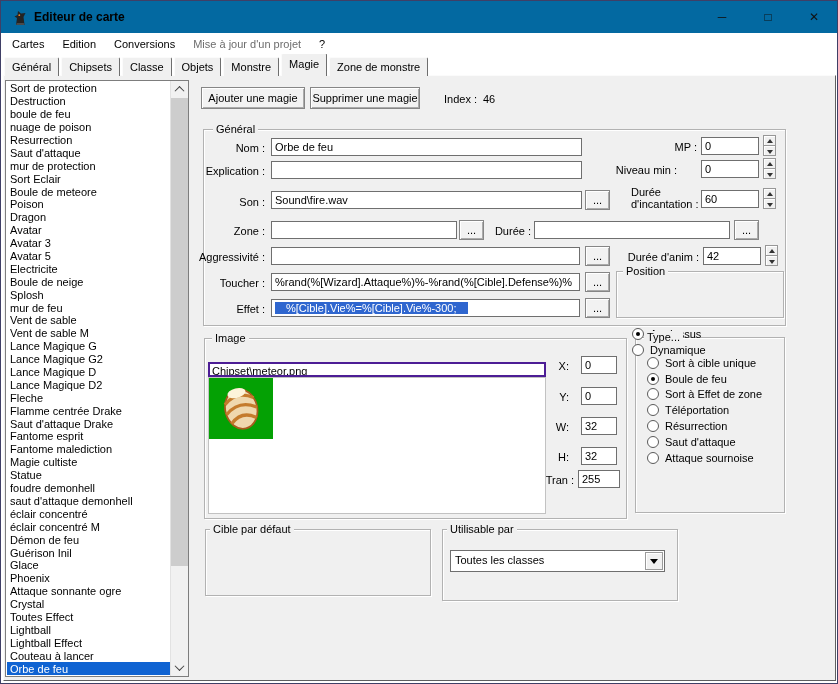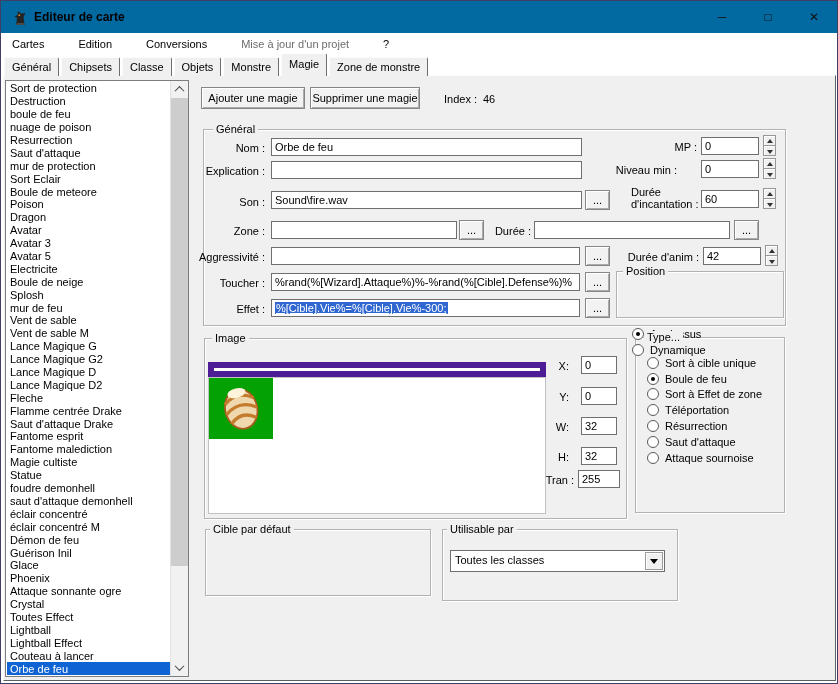--- a/index.html
+++ b/index.html
@@ -5,21 +5,21 @@
   html,body{margin:0;padding:0;background:#d8d8d8;}
   .win{position:relative;width:838px;height:684px;background:#ffffff;border:1px solid #3f3f66;
        box-sizing:border-box;overflow:hidden;font-family:"Liberation Sans",sans-serif;font-size:11px;color:#000;}
   
   .titlebar{position:absolute;left:0;top:0;width:100%;height:32px;background:#0369a1;z-index:6;}
   .appicon{position:absolute;left:10px;top:7px;width:18px;height:18px;}
   .wtitle{position:absolute;left:33px;top:9px;font-size:12px;font-weight:bold;}
   .winctrls{position:absolute;right:0;top:0;height:32px;display:flex;z-index:7;}
   .ctrl{width:46px;height:32px;display:flex;align-items:center;justify-content:center;font-size:12px;color:#111;}
   
-  .menubar{position:absolute;left:0;top:32px;width:100%;height:21px;background:#fff;display:flex;align-items:center;padding-left:2px;box-sizing:border-box;z-index:6;gap:16px;}
+  .menubar{position:absolute;left:0;top:32px;width:100%;height:21px;background:#fff;display:flex;align-items:center;padding-left:2px;box-sizing:border-box;z-index:6;}
   .menu-item{padding:3px 9px;white-space:nowrap;}
   .menu-item.disabled{color:#6d6d6d;}
   
   .tabs{position:absolute;left:3px;top:53px;height:22px;display:flex;align-items:flex-end;z-index:4;}
   .tab{box-sizing:border-box;height:19px;padding:3px 7px 0;background:#f0f0f0;border:1px solid;
        border-color:#fbfbfb #6e6e6e #6e6e6e #fbfbfb;border-bottom:none;border-top-left-radius:2px;border-top-right-radius:2px;
        margin-right:2px;white-space:nowrap;}
   .tab.active{height:23px;padding-top:4px;background:#f0f0f0;position:relative;z-index:5;}
   
   .page{position:absolute;left:2px;top:74px;width:833px;height:606px;background:#f0f0f0;
@@ -49,28 +49,28 @@
   .radio{box-sizing:border-box;width:12px;height:12px;border-radius:50%;background:#fff;border:1px solid #5a5a5a;margin-right:6px;position:relative;flex:none;}
   .radio.on::after{content:"";position:absolute;left:3px;top:3px;width:4px;height:4px;border-radius:50%;background:#000;}
   .rows{position:absolute;z-index:3;}
   .rows .radio-row{height:15.8px;}
   .rows.cible .radio-row{height:13.9px;}
   .rows.pos .radio-row{height:16px;}
   .spin{position:absolute;z-index:3;width:13px;}
   .spin .sp{position:relative;height:11px;background:#f0f0f0;border:1px solid #979797;box-sizing:border-box;margin-bottom:-1px;box-shadow:inset 1px 1px 0 #fff;}
   .spin .sp.up::after{content:"";position:absolute;left:2.5px;top:3px;border-left:3px solid transparent;border-right:3px solid transparent;border-bottom:4px solid #333;}
   .spin .sp.dn::after{content:"";position:absolute;left:2.5px;top:3.5px;border-left:3px solid transparent;border-right:3px solid transparent;border-top:4px solid #333;}
-  .filebox{position:absolute;z-index:3;background:#fff;border:6px solid #4c1d95;box-sizing:border-box;padding:1px 2px 0;white-space:nowrap;overflow:hidden;line-height:12px;}
+  .filebox{position:absolute;z-index:3;background:#fff;border:2px solid #4c1d95;box-sizing:border-box;padding:1px 2px 0;white-space:nowrap;overflow:hidden;line-height:12px;}
   .imgpanel{position:absolute;z-index:3;background:#fff;border:1px solid #c2c2c2;box-sizing:border-box;}
   .combo{position:absolute;z-index:3;background:#fff;border:1px solid #6f6f6f;box-sizing:border-box;}
   .combo .ctxt{position:absolute;left:4px;top:3px;white-space:nowrap;}
   .combo .dbtn{position:absolute;right:1px;top:1px;bottom:1px;width:18px;background:#f0f0f0;border:1px solid #9a9a9a;
                box-shadow:inset 1px 1px 0 #fff;box-sizing:border-box;display:flex;align-items:center;justify-content:center;}
   .combo .dbtn::after{content:"";border-left:4px solid transparent;border-right:4px solid transparent;border-top:5px solid #000;}
-  .hl{background:#2f66cf;color:#fff;padding:0 1px;text-decoration:underline;}
+  .hl{background:#2f66cf;color:#fff;padding:0 11px;}
 </style>
 </head>
 <body>
 
 <div class="win">
 
   <div class="titlebar">
     <span class="appicon">
       <svg width="18" height="18" viewBox="0 0 18 18">
         <path d="M5 17 L6 10 L3.5 8.5 L6.5 7 L7 3 L10 5.5 L14.5 5 L12.5 9 L13.5 17 Z" fill="#232323"></path>

